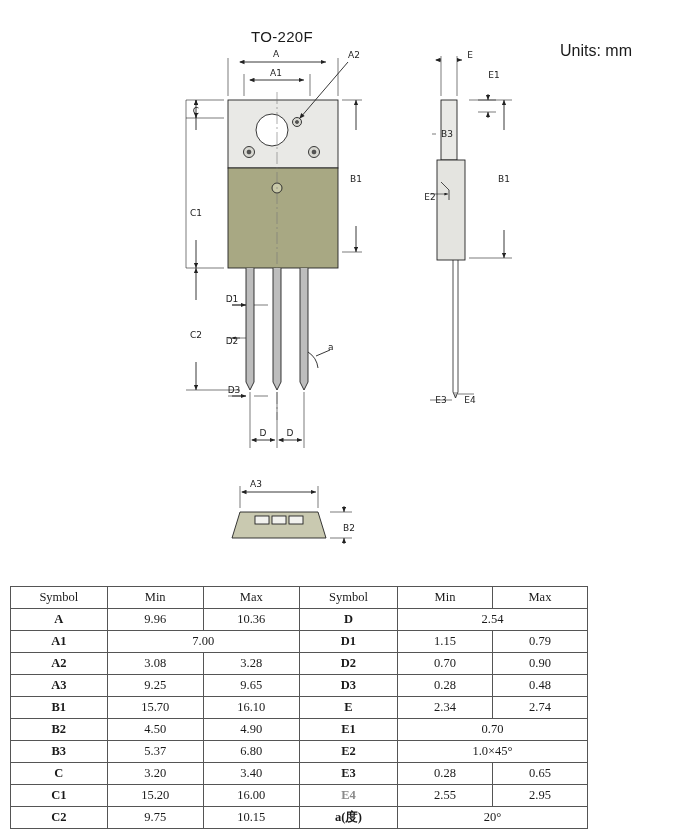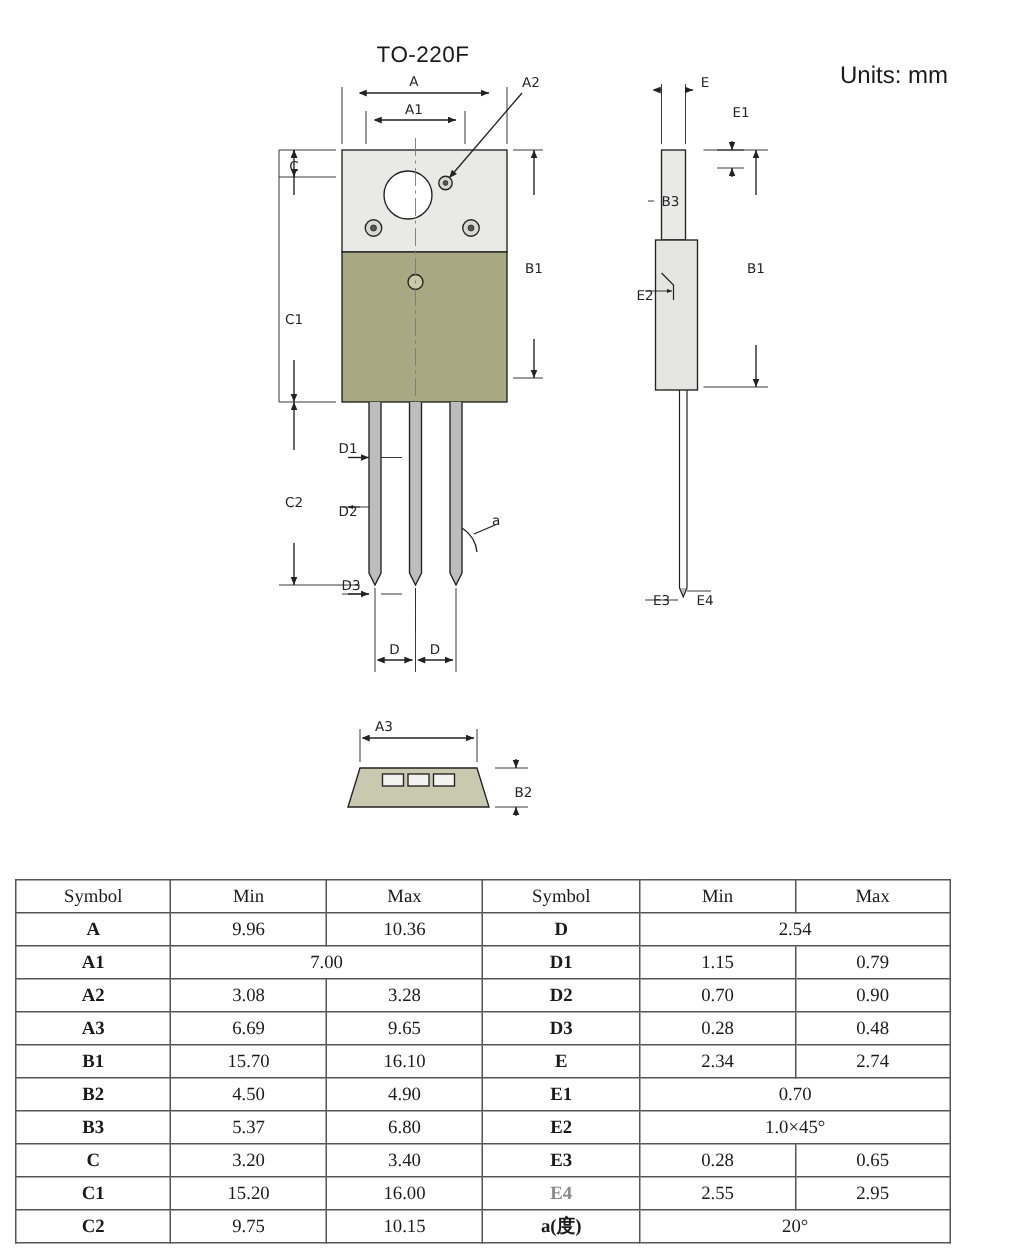--- a/index.html
+++ b/index.html
@@ -14,21 +14,21 @@
   .title{
     position:absolute;top:8px;left:0;width:564px;text-align:center;
     font-size:15px;letter-spacing:.3px;margin-top:20px;
   }
   .units{
     position:absolute;top:42px;left:560px;font-size:16px;
   }
   .dwg{position:absolute;top:0;left:0;width:690px;height:575px;}
   table.dim{
     position:absolute;left:10px;top:586px;
-    width:624px;border-collapse:collapse;
+    width:578px;border-collapse:collapse;
     font-family:"Liberation Serif", serif;
     font-size:12.5px;
   }
   table.dim td,table.dim th{
     border:1px solid #555;
     height:21px;
     text-align:center;
     padding:0 2px;
     font-weight:normal;
   }
@@ -236,21 +236,21 @@
       <tr>
         <td class="sym">A2</td>
         <td>3.08</td>
         <td>3.28</td>
         <td class="sym">D2</td>
         <td>0.70</td>
         <td>0.90</td>
       </tr>
       <tr>
         <td class="sym">A3</td>
-        <td>6.69</td>
+        <td>9.25</td>
         <td>9.65</td>
         <td class="sym">D3</td>
         <td>0.28</td>
         <td>0.48</td>
       </tr>
       <tr>
         <td class="sym">B1</td>
         <td>15.70</td>
         <td>16.10</td>
         <td class="sym">E</td>

